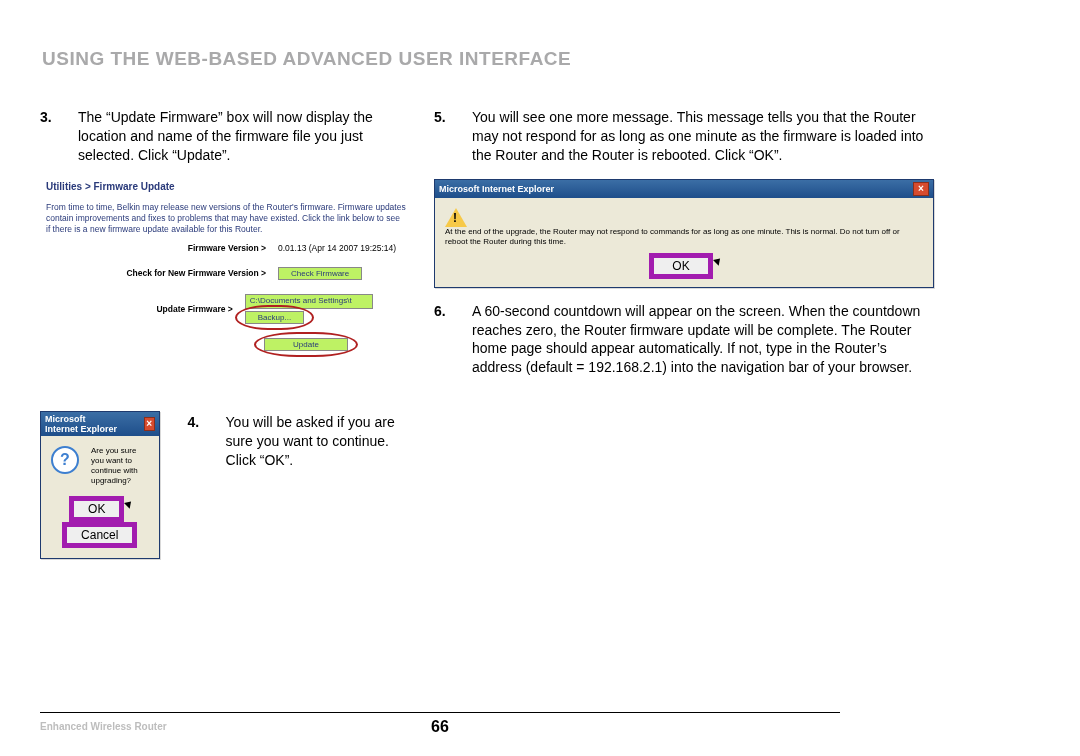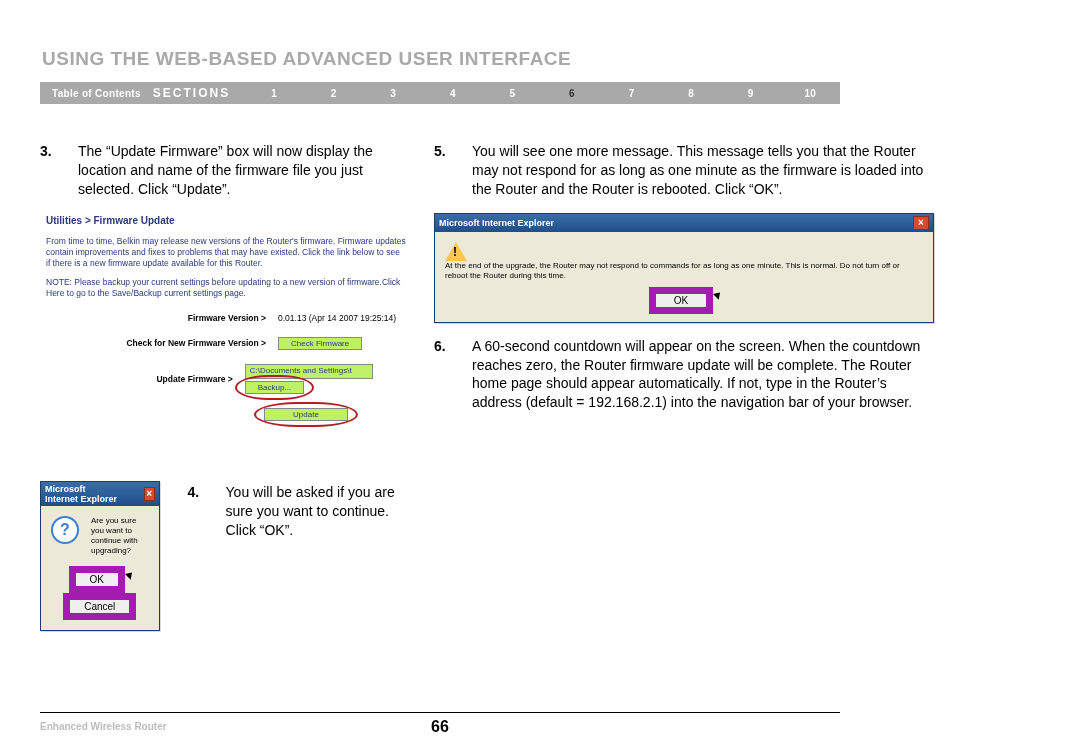--- a/index.html
+++ b/index.html
@@ -31,65 +31,50 @@
   
   .iedlg{border:1px solid #1e3a6e;background:#ece9d8;font-size:9px;box-shadow:1px 1px 0 rgba(0,0,0,.15);}
   .iedlg .titlebar{background:linear-gradient(#3b6ea5,#1e4e8a);color:#fff;font-weight:bold;font-size:9px;padding:2px 4px;display:flex;justify-content:space-between;align-items:center;gap:25px;}
   .iedlg .titlebar .x{background:#d64b2f;color:#fff;width:14px;height:12px;text-align:center;line-height:12px;font-size:10px;border:1px solid #8a2e1c;}
   .iedlg .body{display:flex;align-items:flex-start;padding:10px 10px 6px 10px;}
   .iedlg .qicon{width:24px;height:24px;border-radius:50%;background:#fff;border:2px solid #3d7fd0;color:#3d7fd0;display:flex;align-items:center;justify-content:center;font-weight:bold;font-size:16px;margin-right:12px;flex-shrink:0;}
   .iedlg .wicon{width:0;height:0;border-left:11px solid transparent;border-right:11px solid transparent;border-bottom:19px solid #f7c948;position:relative;margin-right:10px;margin-top:2px;flex-shrink:0;}
   .iedlg .wicon::after{content:"!";position:absolute;left:-3px;top:3px;color:#000;font-weight:bold;font-size:12px;}
   .iedlg .msg{font-size:8px;color:#000;line-height:1.25;}
   .iedlg .btns{text-align:center;padding:4px 0 10px 0;}
-  .iedlg .dbtn{display:inline-block;border:7px solid #a21caf;background:#efefef;font-size:10px;padding:1px 14px;margin:0 4px;}
+  .iedlg .dbtn{display:inline-block;border:5px solid #a21caf;background:#efefef;font-size:12px;padding:1px 14px;margin:0 4px;}
   .dlg1-wrap{display:flex;align-items:flex-start;gap:28px;margin-top:60px;}
   .dlg1{width:240px;}
   .dlg2{width:498px;margin:6px 0 14px 0;}
   .dlg2 .body{padding:8px 10px 4px 10px;flex-direction:column;}
   .dlg2 .btns{padding:2px 0 8px 0;}
   .cursor{display:inline-block;width:10px;height:14px;position:relative;margin-left:-4px;vertical-align:middle;}
   .cursor::before{content:"";position:absolute;left:0;top:0;border-left:6px solid #000;border-top:4px solid transparent;border-bottom:4px solid transparent;transform:rotate(-45deg);transform-origin:left top;}
   .footer{position:absolute;left:40px;right:40px;bottom:24px;border-top:1px solid #000;padding-top:8px;display:flex;justify-content:space-between;align-items:center;}
   .footer .prod{font-size:10px;font-weight:bold;color:#bdbdbd;}
   .footer .pg{font-size:16px;font-weight:bold;color:#000;position:absolute;left:50%;transform:translateX(-50%);}
 </style>
 </head>
 <body>
 
 <div class="page">
   <h1 class="heading">USING THE WEB-BASED ADVANCED USER INTERFACE</h1>
 
-  <div class="navbar">
-    <span class="toc">Table of Contents</span>
-    <span class="sections">SECTIONS</span>
-    <span class="num">1</span>
-    <span class="num">2</span>
-    <span class="num">3</span>
-    <span class="num">4</span>
-    <span class="num">5</span>
-    <span class="num active">6</span>
-    <span class="num">7</span>
-    <span class="num">8</span>
-    <span class="num">9</span>
-    <span class="num">10</span>
-  </div>
 
   <div class="columns">
 
     <div class="col">
       <div class="step">
         <div class="n">3.</div>
         <div class="t">The “Update Firmware” box will now display the location and name of the firmware file you just selected. Click “Update”.</div>
       </div>
 
       <div class="fwpanel">
         <div class="crumb">Utilities &gt; Firmware Update</div>
         <div class="desc">From time to time, Belkin may release new versions of the Router's firmware. Firmware updates contain improvements and fixes to problems that may have existed. Click the link below to see if there is a new firmware update available for this Router.</div>
-        <div class="note">NOTE: Please backup your current settings before updating to a new version of firmware.Click Here to go to the Save/Backup current settings page.</div>
 
         <div class="fwrow">
           <div class="fwlabel">Firmware Version &gt;</div>
           <div class="fwval">0.01.13 (Apr 14 2007 19:25:14)</div>
         </div>
         <div class="fwrow">
           <div class="fwlabel">Check for New Firmware Version &gt;</div>
           <div><span class="btnish">Check Firmware</span></div>
         </div>
         <div class="fwrow">

